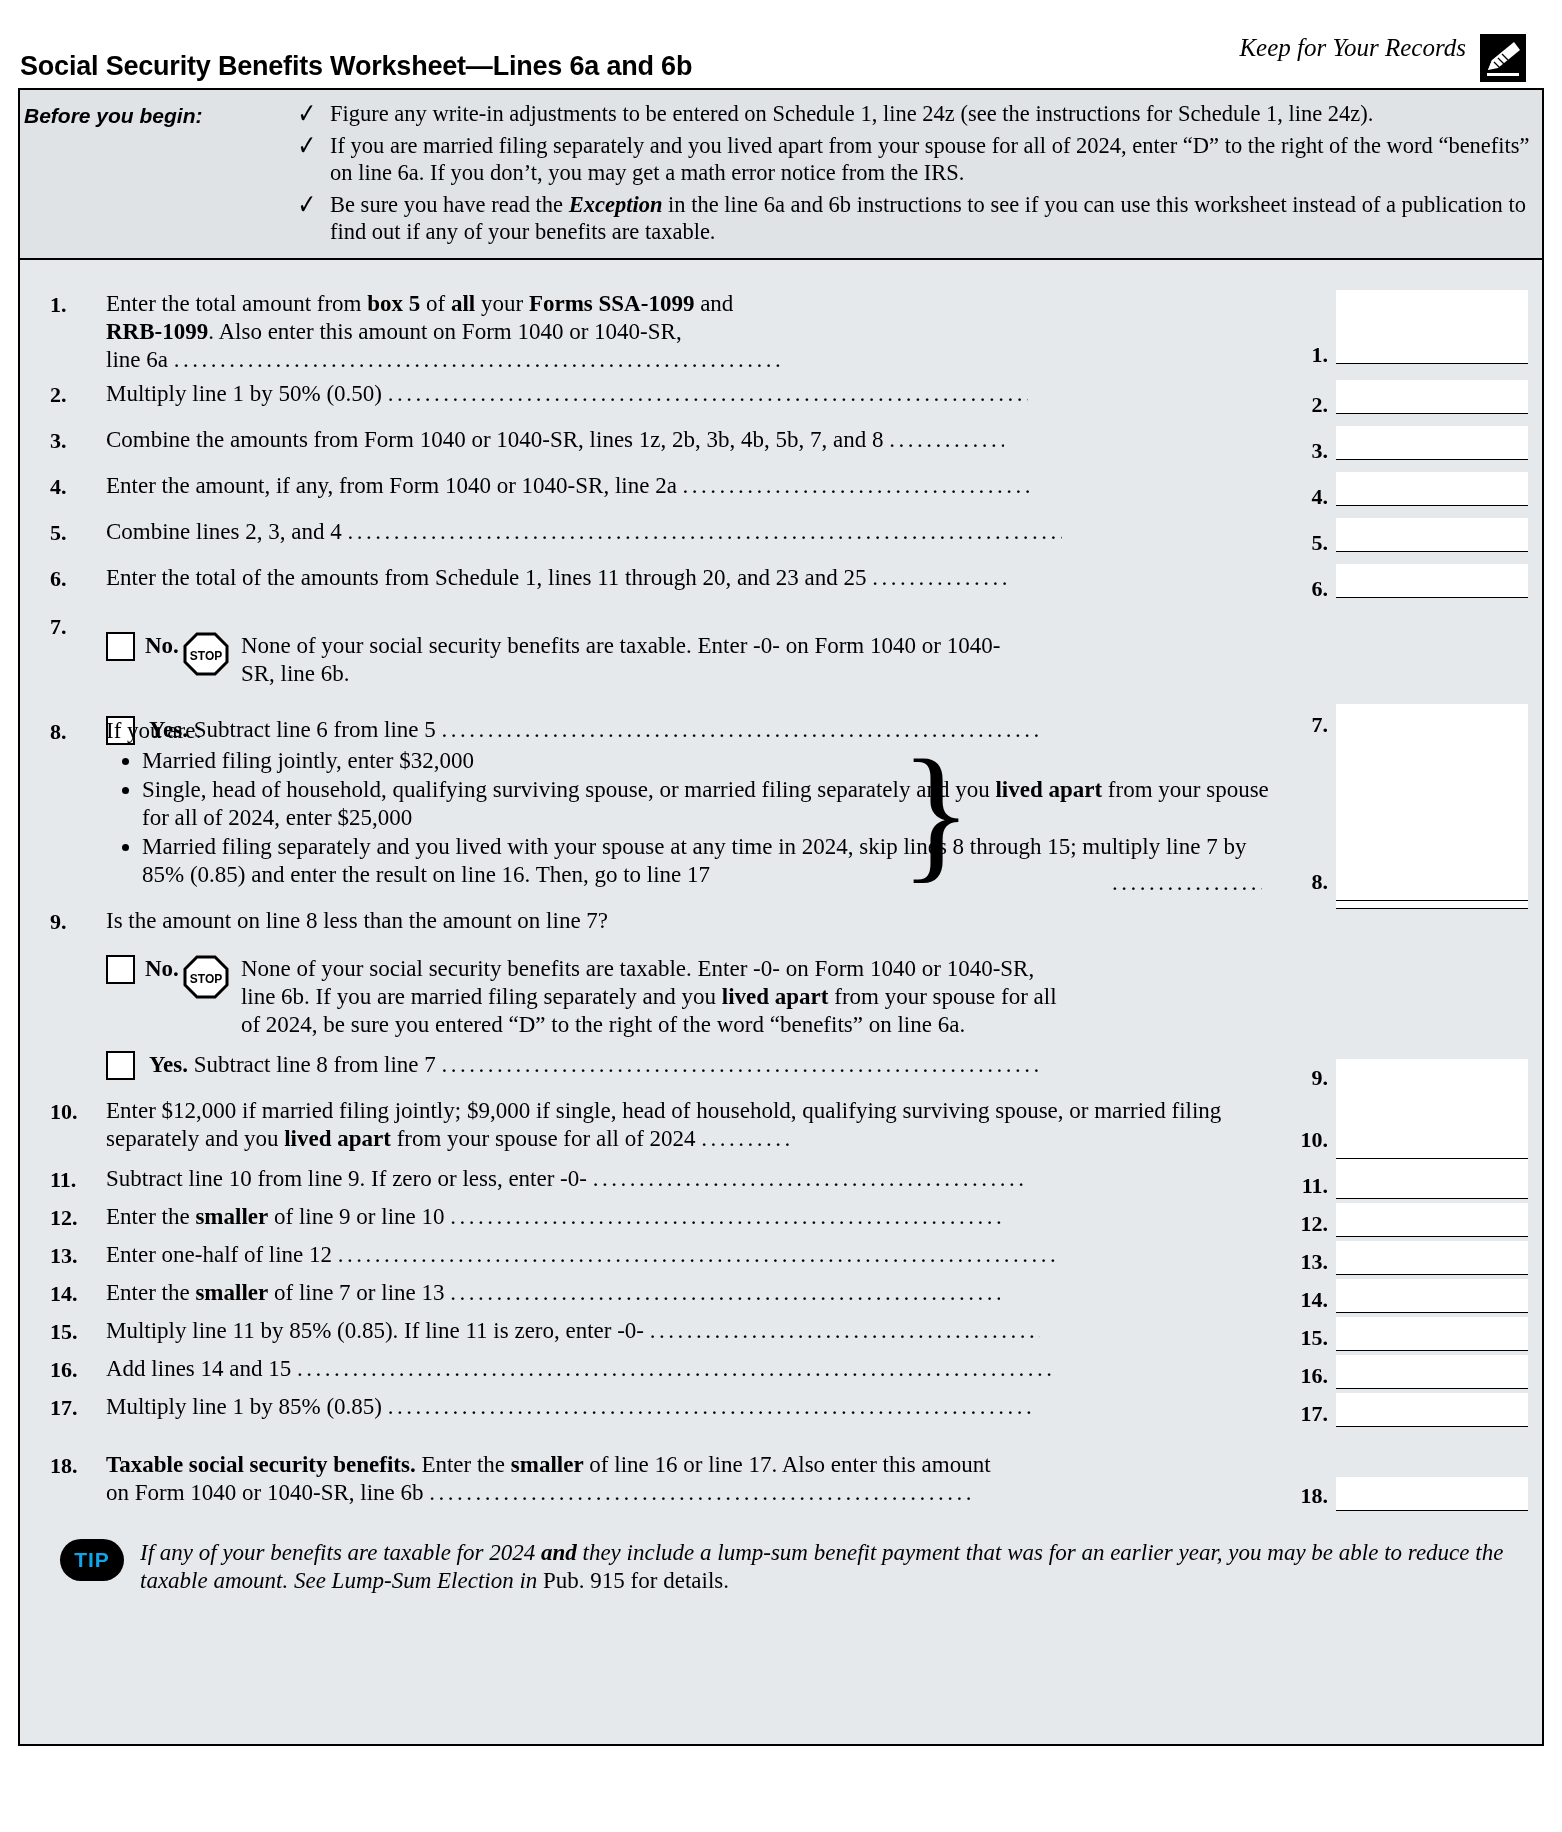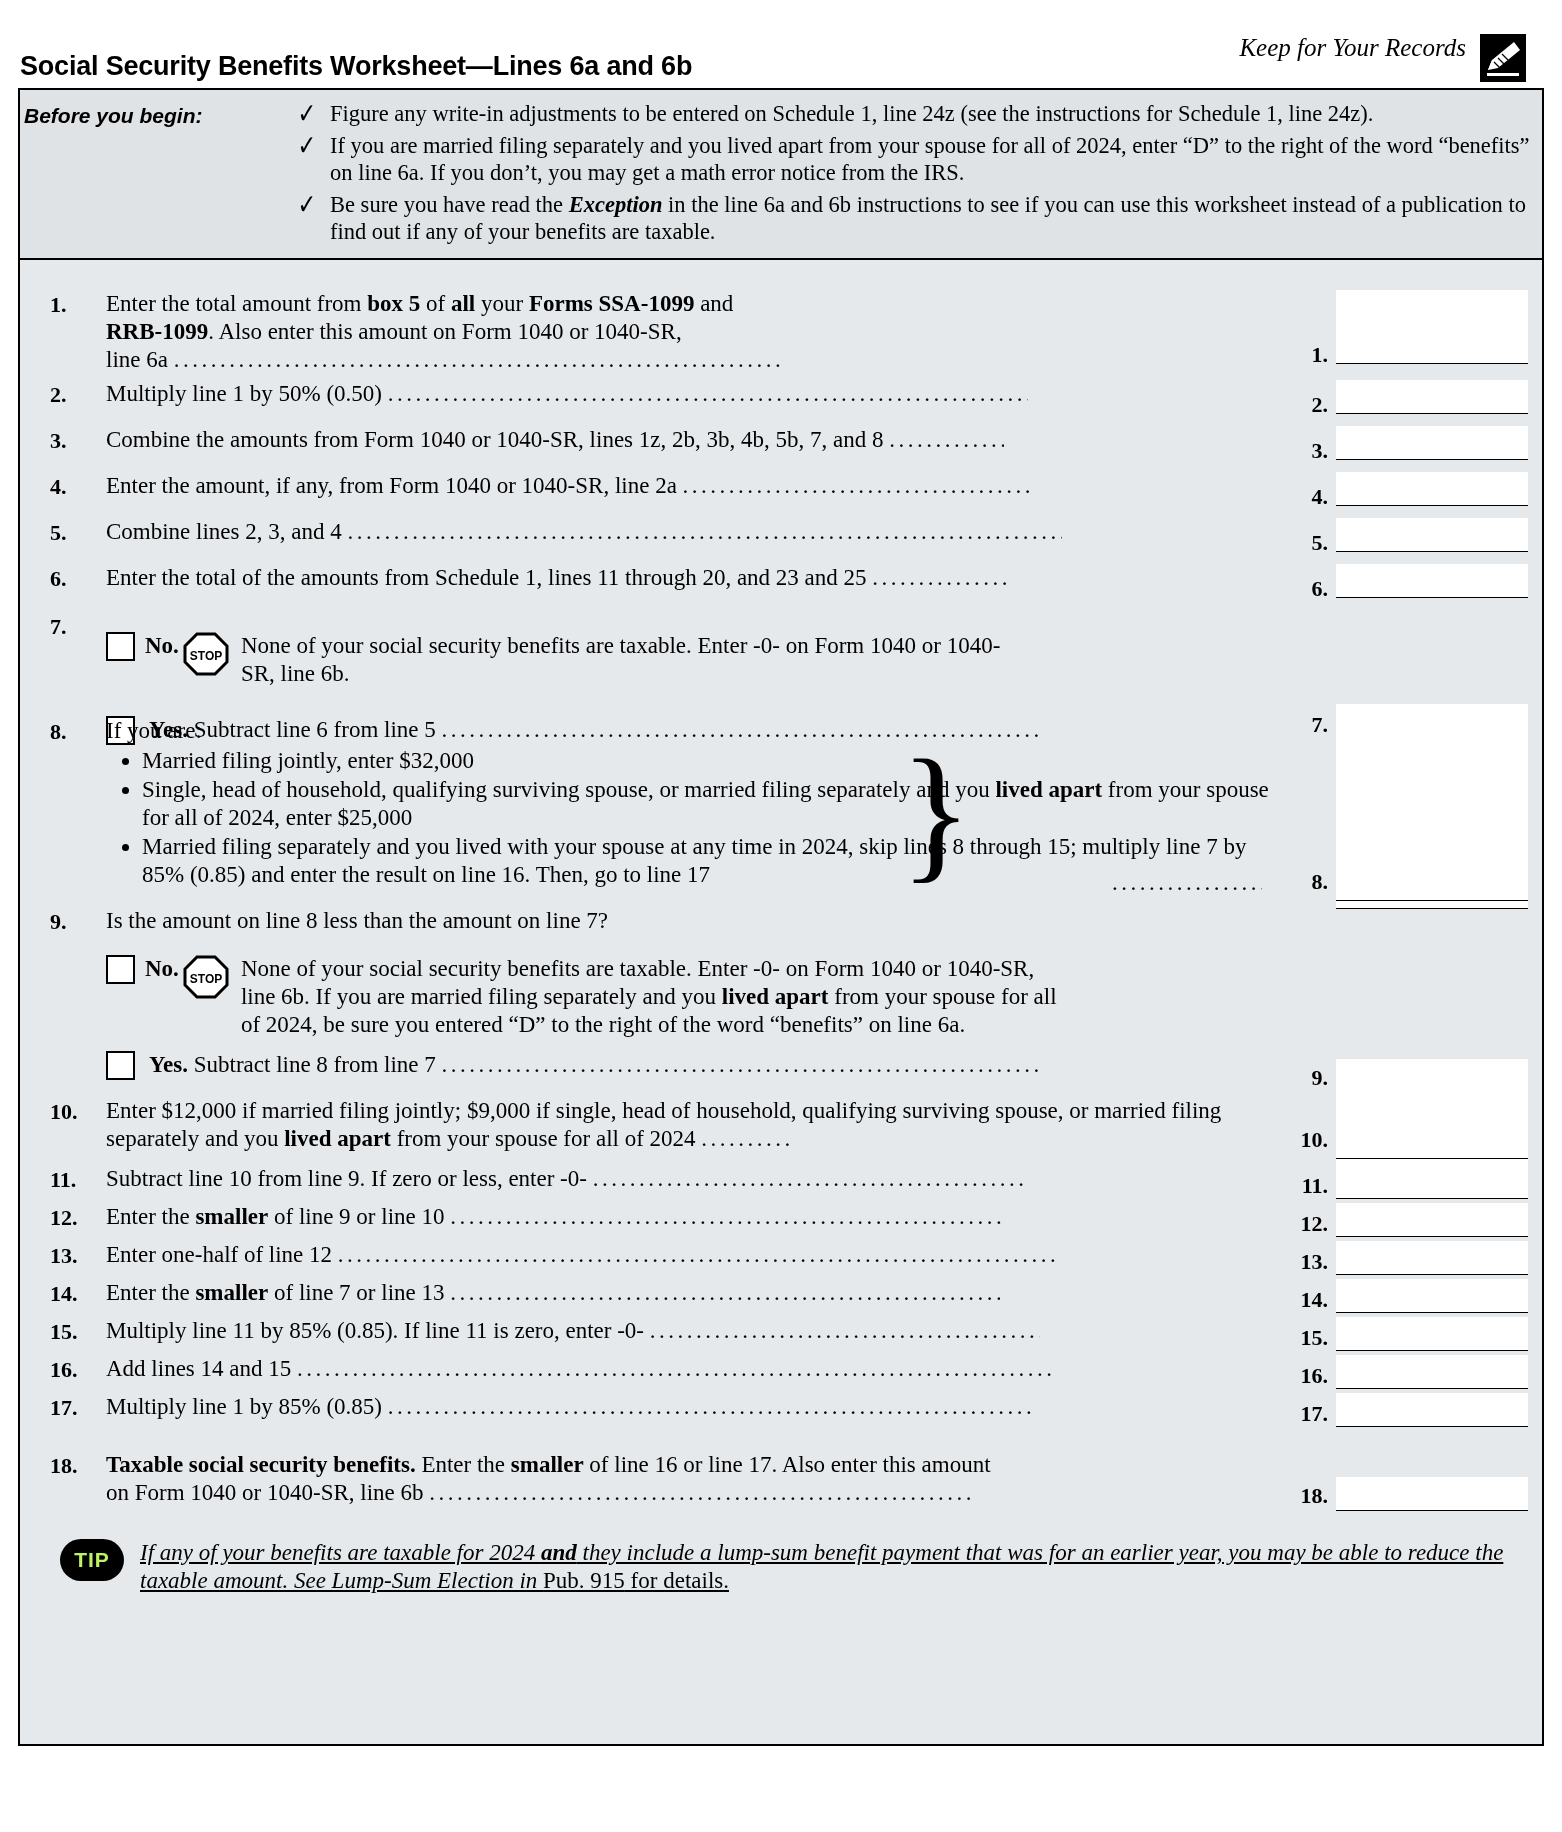--- a/index.html
+++ b/index.html
@@ -198,33 +198,32 @@
     display: flex;
     align-items: flex-start;
     padding: 10px 26px 0 40px;
     gap: 16px;
   }
   .tip-badge {
     flex: 0 0 64px;
     height: 42px;
     background: #000;
     border-radius: 22px;
-    color: #bef264;
+    color: #0ea5e9;
     font-family: "Liberation Sans", sans-serif;
     font-weight: bold;
     font-size: 21px;
     text-align: center;
     line-height: 42px;
     letter-spacing: 1px;
   }
   .tip-text {
     font-size: 23px;
     line-height: 1.24;
     font-style: italic;
-    text-decoration: underline;
   }
   .tip-text .roman { font-style: normal; }
 </style>
 </head>
 <body>
 
 <div class="page">
 
   <div class="titlebar">
     <div class="title">Social Security Benefits Worksheet—Lines 6a and 6b</div>

